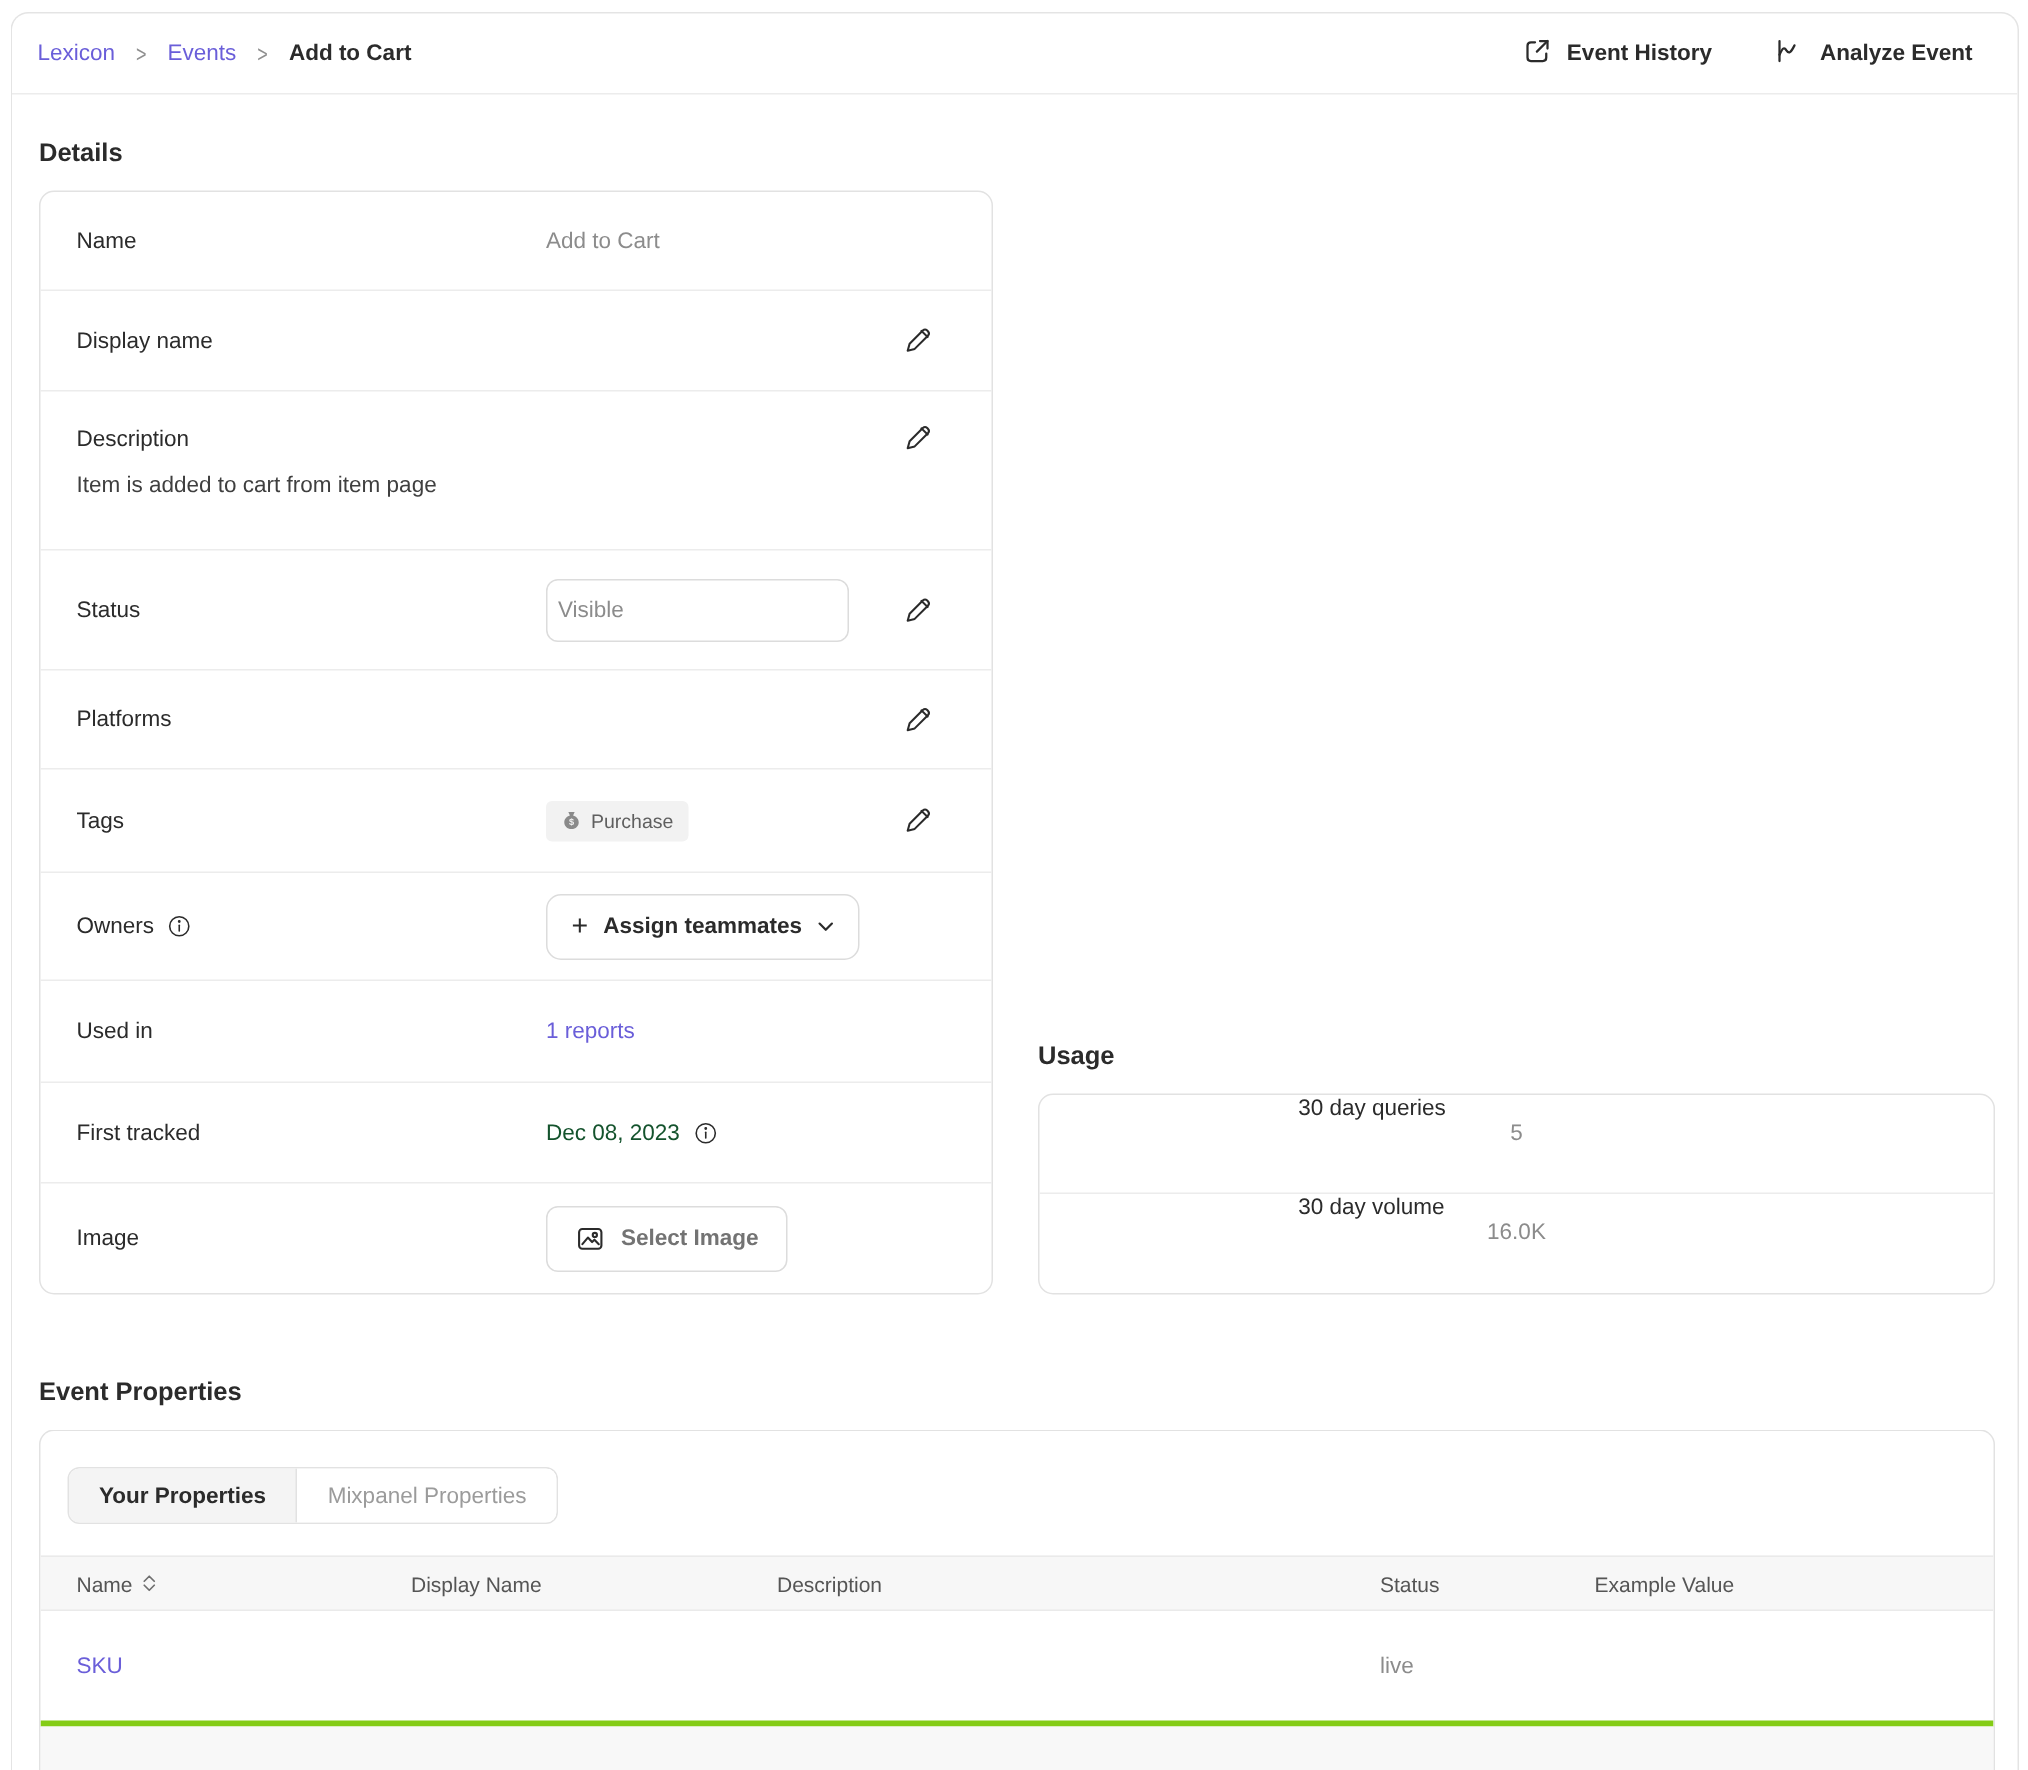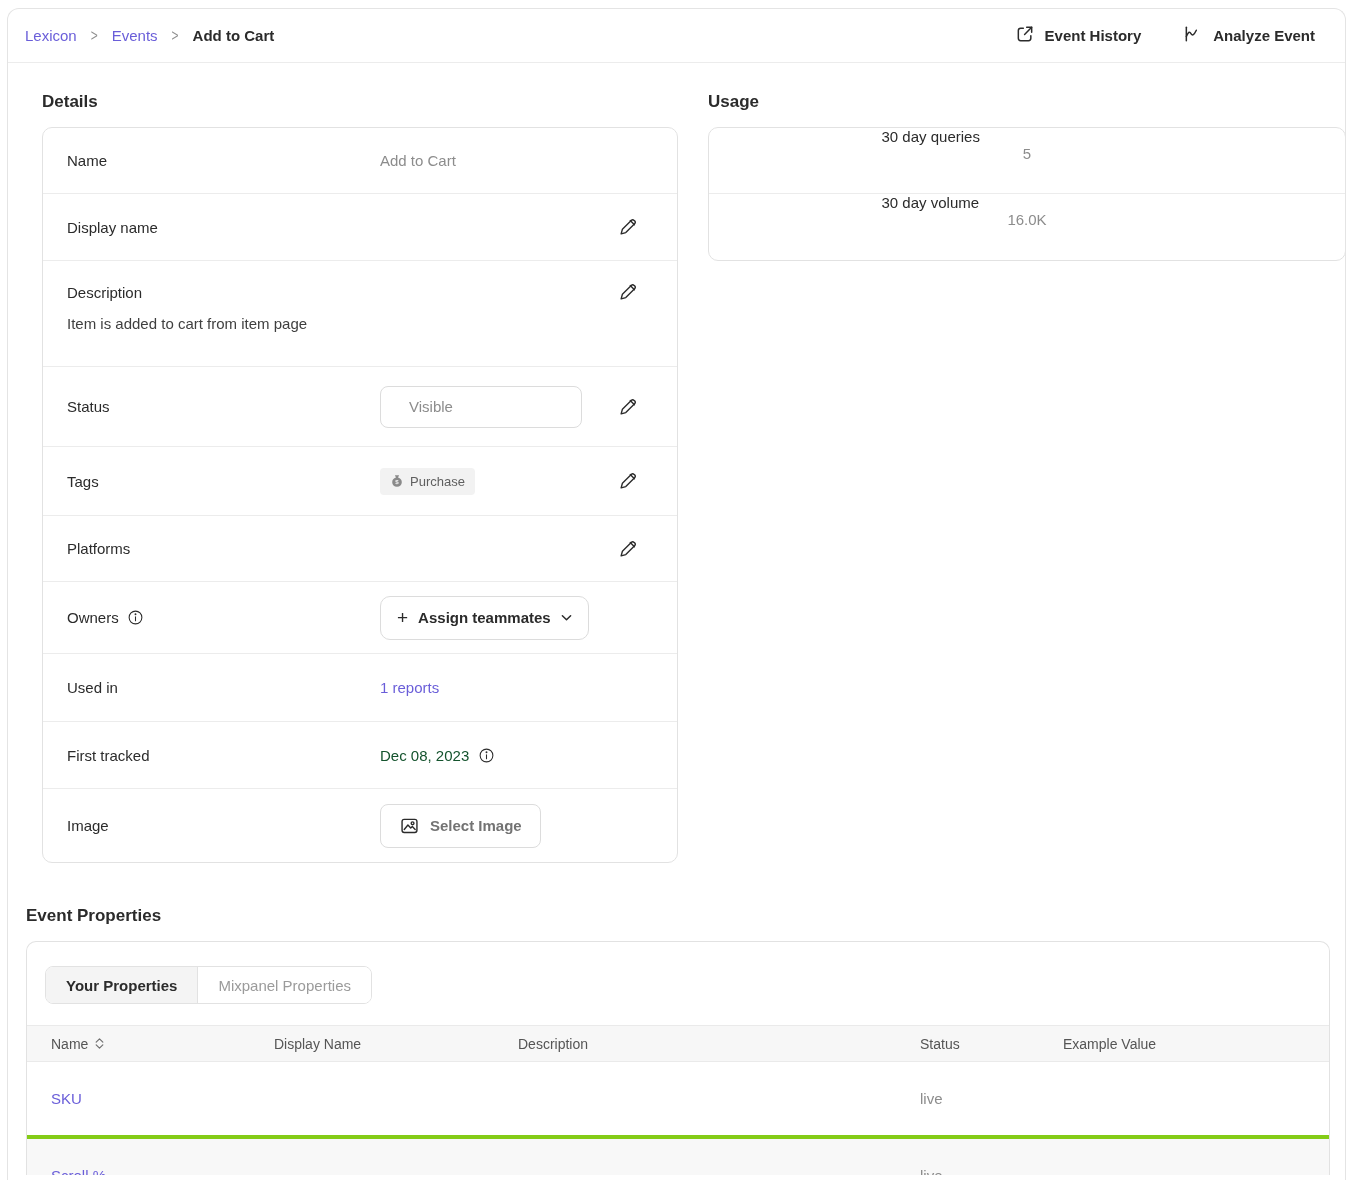--- a/index.html
+++ b/index.html
@@ -17,21 +17,21 @@
   .crumb-link { color:#6a5ed9; cursor:pointer; }
   .crumb-sep { color:#8f8f8f; font-size:12px; transform:scaleY(1.3); }
   .crumb-current { color:#2b2b2b; font-weight:700; }
   .topbar-actions { display:flex; align-items:center; gap:42px; }
   .top-action { display:flex; align-items:center; gap:10px; font-size:15px; font-weight:700;
     color:#2b2b2b; cursor:pointer; }
   .top-action svg { stroke:#2b2b2b; }
 
   
   .content { padding:0 15px 0 18px; }
-  .columns { display:flex; gap:30px; align-items:flex-start;margin-left:16px; }
+  .columns { display:flex; gap:30px; align-items:flex-end; }
   .col-left { width:636px; flex:none; }
   .col-right { width:638px; flex:none; }
   .section-title { font-size:17px; font-weight:700; margin-top:29px; }
 
   .card { border:1px solid #e2e2e2; border-radius:10px; margin-top:15px; background:#fff; }
 
   
   .drow { display:flex; align-items:center; border-bottom:1px solid #ececec; }
   .drow:last-child { border-bottom:none; }
   .dlabel { width:337px; flex:none; padding-left:24px; font-size:15px; color:#2b2b2b;
@@ -47,21 +47,21 @@
   .desc-text { padding:2px 24px 0 24px; font-size:15px; color:#3f3f3f; }
   .row-status { height:80px; }
   .row-tags { height:69px; }
   .row-platforms { height:66px; }
   .row-owners { height:72px; }
   .row-used { height:68px; }
   .row-first { height:67px; }
   .row-image { height:73px; }
 
   .status-input { width:202px; height:42px; border:1px solid #dcdcdc; border-radius:8px;
-    padding:0 28px; font-size:15px; color:#8c8c8c; background:#fff;
+    padding:0 7px; font-size:15px; color:#8c8c8c; background:#fff;
     font-family:"Liberation Sans", sans-serif; }
   .tag-chip { display:inline-flex; align-items:center; gap:6px; background:#f2f2f2;
     border-radius:4px; padding:6px 10px; font-size:13px; color:#5f5f5f; }
   .assign-btn { display:inline-flex; align-items:center; gap:10px; height:44px; padding:0 16px;
     border:1px solid #dcdcdc; border-radius:10px; background:#fff; font-size:15px;
     font-weight:700; color:#2b2b2b; cursor:pointer; font-family:"Liberation Sans", sans-serif; }
   .assign-btn .plus { font-size:19px; font-weight:400; }
   .link { color:#6a5ed9; cursor:pointer; }
   .value-dark { color:#14532d; }
   .info-icon { display:inline-flex; }
@@ -178,42 +178,42 @@
               <input class="status-input" value="Visible" style="">
             </div>
             <div class="dedit">
               <svg width="22" height="22" viewBox="0 0 24 24" fill="none" stroke="#2b2b2b" stroke-width="1.5" stroke-linecap="round" stroke-linejoin="round">
                 <path d="M14.5 5l4.5 4.5"></path>
                 <path d="M4.5 19.5l1.4-5.1 9.6-9.6c.9-.9 2.3-.9 3.2 0l.5.5c.9.9.9 2.3 0 3.2l-9.6 9.6-5.1 1.4z"></path>
               </svg>
             </div>
           </div>
 
+          <div class="drow row-platforms">
+            <div class="dlabel">Platforms</div>
+            <div class="dvalue"></div>
+            <div class="dedit">
+              <svg width="22" height="22" viewBox="0 0 24 24" fill="none" stroke="#2b2b2b" stroke-width="1.5" stroke-linecap="round" stroke-linejoin="round">
+                <path d="M14.5 5l4.5 4.5"></path>
+                <path d="M4.5 19.5l1.4-5.1 9.6-9.6c.9-.9 2.3-.9 3.2 0l.5.5c.9.9.9 2.3 0 3.2l-9.6 9.6-5.1 1.4z"></path>
+              </svg>
+            </div>
+          </div>
+
           <div class="drow row-tags">
             <div class="dlabel">Tags</div>
             <div class="dvalue">
               <span class="tag-chip">
                 <svg width="14" height="14" viewBox="0 0 16 16">
                   <path fill="#8a8a8a" d="M5.6 1.5h4.8L9.2 4.1c2.7.7 4.3 2.9 4.3 5.2 0 2.9-2.2 5.2-5.5 5.2S2.5 12.2 2.5 9.3c0-2.3 1.6-4.5 4.3-5.2L5.6 1.5z"></path>
                   <text x="8" y="11.5" font-size="7" fill="#f2f2f2" text-anchor="middle" font-family="Liberation Sans, sans-serif" font-weight="bold">$</text>
                 </svg>
                 <span>Purchase</span>
               </span>
             </div>
-            <div class="dedit">
-              <svg width="22" height="22" viewBox="0 0 24 24" fill="none" stroke="#2b2b2b" stroke-width="1.5" stroke-linecap="round" stroke-linejoin="round">
-                <path d="M14.5 5l4.5 4.5"></path>
-                <path d="M4.5 19.5l1.4-5.1 9.6-9.6c.9-.9 2.3-.9 3.2 0l.5.5c.9.9.9 2.3 0 3.2l-9.6 9.6-5.1 1.4z"></path>
-              </svg>
-            </div>
-          </div>
-
-          <div class="drow row-platforms">
-            <div class="dlabel">Platforms</div>
-            <div class="dvalue"></div>
             <div class="dedit">
               <svg width="22" height="22" viewBox="0 0 24 24" fill="none" stroke="#2b2b2b" stroke-width="1.5" stroke-linecap="round" stroke-linejoin="round">
                 <path d="M14.5 5l4.5 4.5"></path>
                 <path d="M4.5 19.5l1.4-5.1 9.6-9.6c.9-.9 2.3-.9 3.2 0l.5.5c.9.9.9 2.3 0 3.2l-9.6 9.6-5.1 1.4z"></path>
               </svg>
             </div>
           </div>
 
           <div class="drow row-owners">
             <div class="dlabel">
@@ -285,21 +285,21 @@
           </div>
           <div class="urow">
             <div class="ulabel">30 day volume</div>
             <div class="uvalue">16.0K</div>
           </div>
         </div>
       </div>
 
     </div>
 
-    <div class="section-title" style="margin-top:43px;">Event Properties</div>
+    <div class="section-title" style="margin-top:55px;">Event Properties</div>
 
     <div class="props-card">
 
       <div class="tabs">
         <div class="tab active">Your Properties</div>
         <div class="tab">Mixpanel Properties</div>
       </div>
 
       <div class="thead">
         <div class="c-name">

